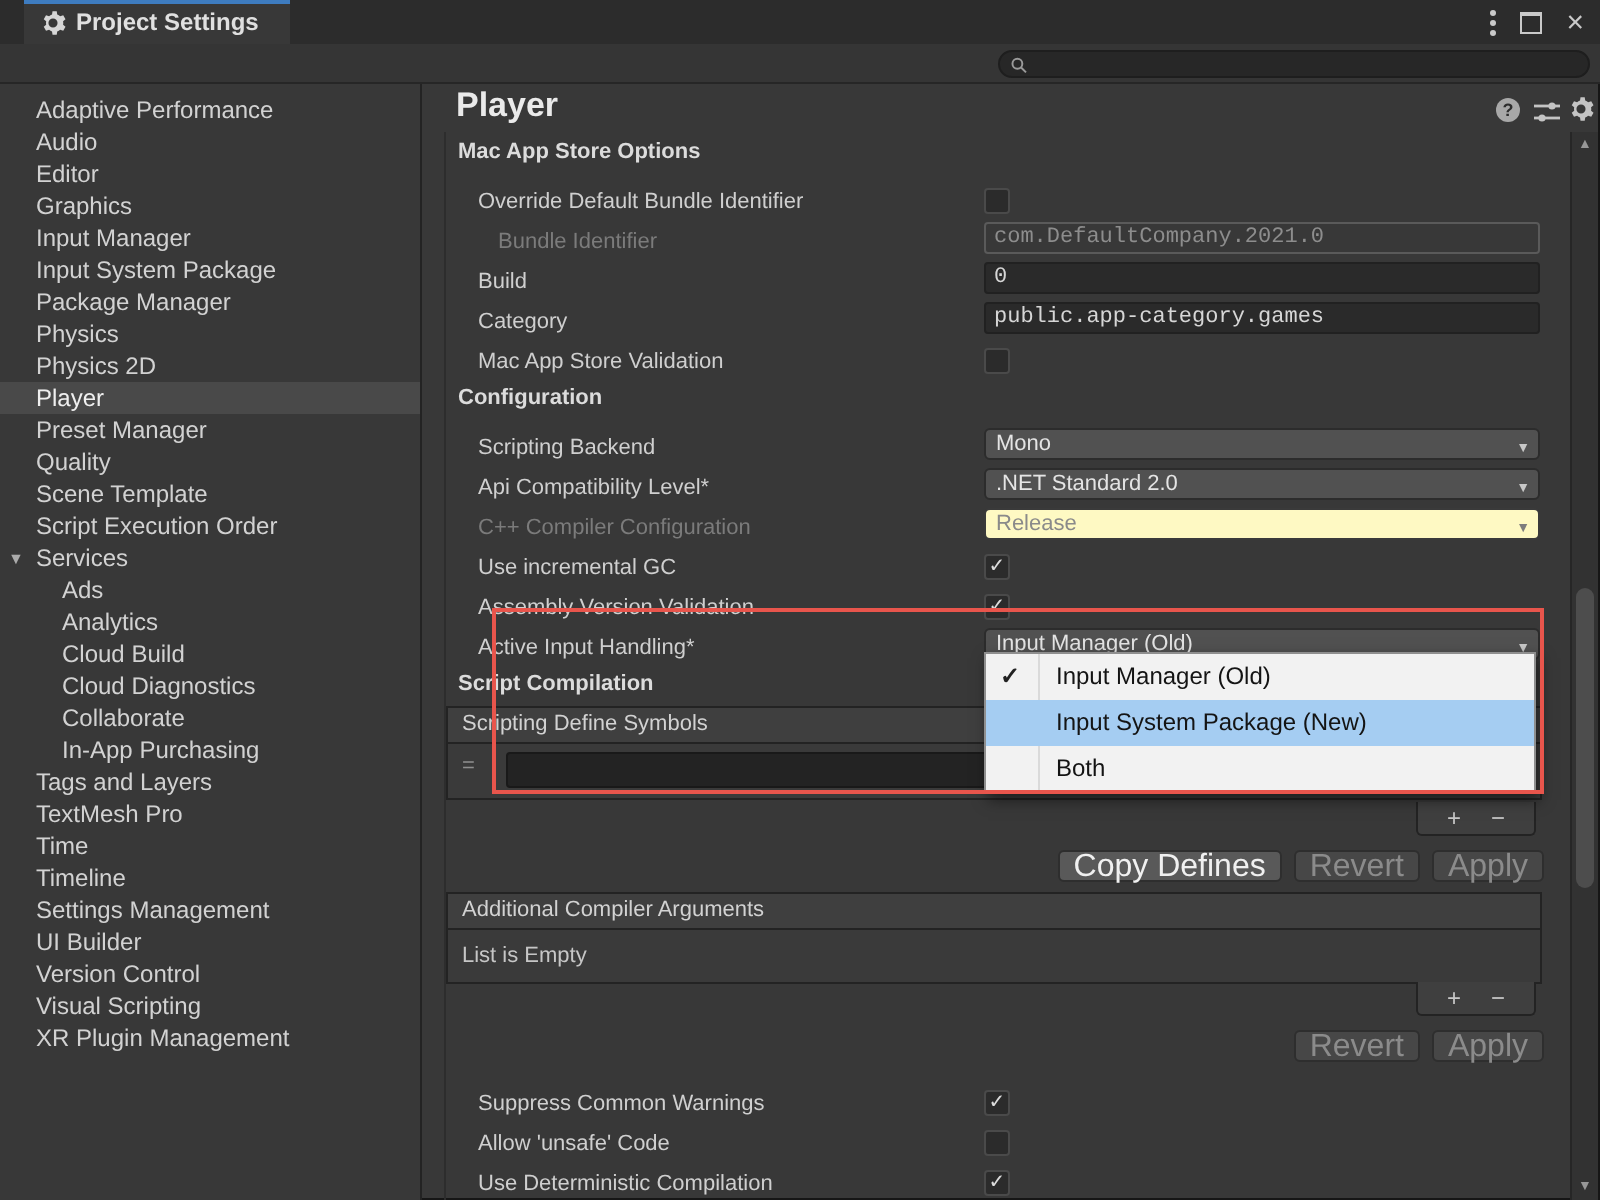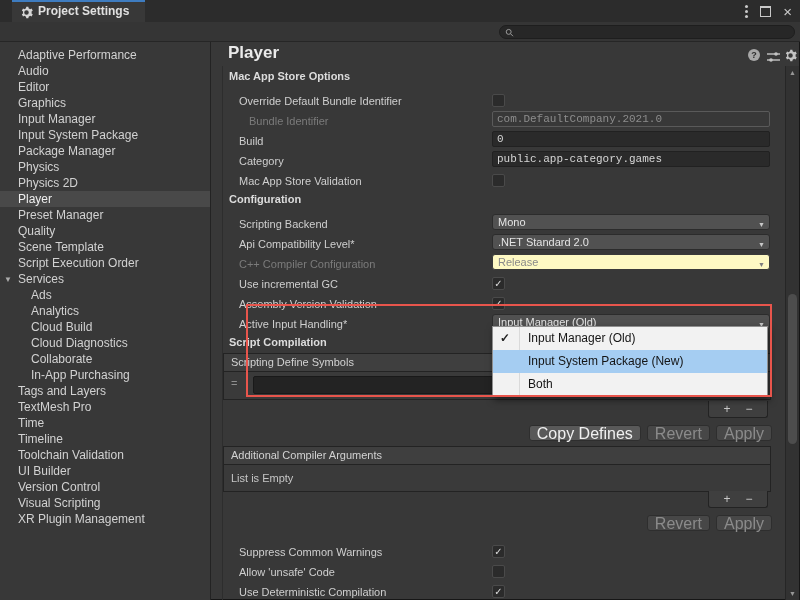--- a/index.html
+++ b/index.html
@@ -155,21 +155,21 @@
       <div class="sb-row indent"><span>Ads</span></div>
       <div class="sb-row indent"><span>Analytics</span></div>
       <div class="sb-row indent"><span>Cloud Build</span></div>
       <div class="sb-row indent"><span>Cloud Diagnostics</span></div>
       <div class="sb-row indent"><span>Collaborate</span></div>
       <div class="sb-row indent"><span>In-App Purchasing</span></div>
       <div class="sb-row"><span>Tags and Layers</span></div>
       <div class="sb-row"><span>TextMesh Pro</span></div>
       <div class="sb-row"><span>Time</span></div>
       <div class="sb-row"><span>Timeline</span></div>
-      <div class="sb-row"><span>Toolchain Validation</span></div>
+      <div class="sb-row"><span>Settings Management</span></div>
       <div class="sb-row"><span>UI Builder</span></div>
       <div class="sb-row"><span>Version Control</span></div>
       <div class="sb-row"><span>Visual Scripting</span></div>
       <div class="sb-row"><span>XR Plugin Management</span></div>
     </div>
   <div class="vdiv"></div>
 
   <div class="main">
     <span class="ptitle">Player</span>
     <span class="help-ic">?</span>

